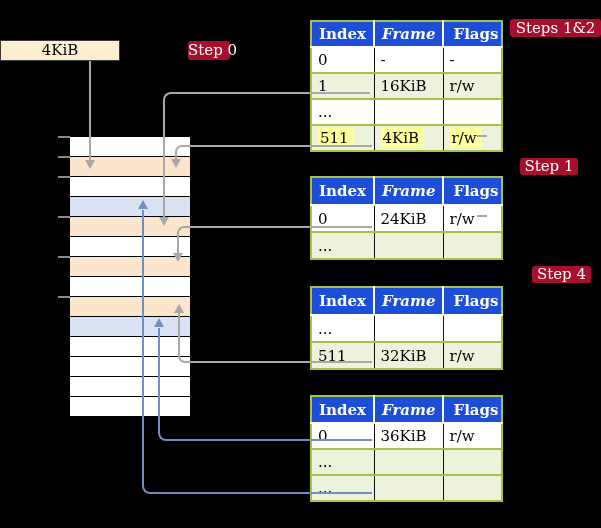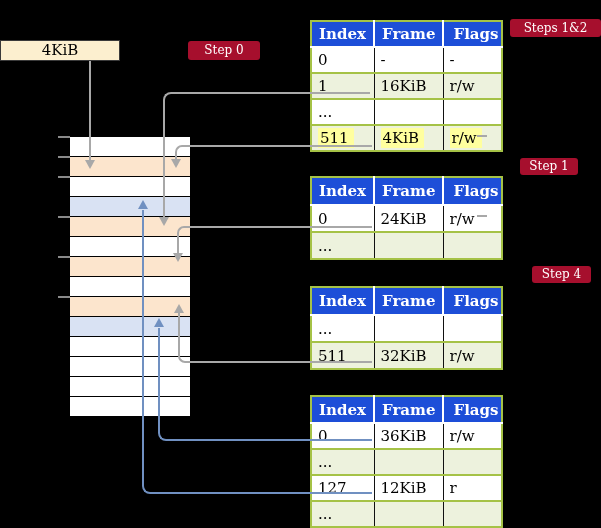--- a/index.html
+++ b/index.html
@@ -9,23 +9,23 @@
   }
   
   .src-box{
     position:absolute;left:0;top:40px;width:120px;height:21px;
     background:#fcefcf;border:1px solid #3a3a3a;box-sizing:border-box;
     color:#000;font-size:15px;line-height:19px;text-align:center;z-index:4;
   }
   
   .badge{
     position:absolute;background:#a60f2d;color:#fff;border-radius:3px;
-    font-size:12px;text-align:center;z-index:4;white-space:nowrap;
-  }
-  #badge-step0  {left:188px;top:41px;width:72px;height:19px;line-height:19px;}
+    font-size:15px;text-align:center;z-index:4;white-space:nowrap;
+  }
+  #badge-step0  {left:188px;top:41px;width:42px;height:19px;line-height:19px;}
   #badge-steps12{left:510px;top:19px;width:91px;height:18px;line-height:18px;}
   #badge-step3  {left:520px;top:158px;width:58px;height:17px;line-height:17px;}
   #badge-step4  {left:532px;top:266px;width:59px;height:17px;line-height:17px;}
   
   .memory{
     position:absolute;left:70px;top:136px;width:120px;z-index:2;
     border-top:1px solid #000;
   }
   .mem-row{height:20px;border-bottom:1px solid #000;box-sizing:border-box;}
   .c-white{background:#ffffff;}
@@ -34,21 +34,21 @@
   .tick{position:absolute;left:58px;width:12px;height:2px;background:#8a8a8a;z-index:3;}
   
   .tblwrap{position:absolute;left:310px;z-index:3;}
   #table-1{top:20px;} #table-2{top:176px;} #table-3{top:286px;} #table-4{top:395px;}
   table{border-collapse:collapse;table-layout:fixed;width:172px;border:2px solid #a5c246;}
   th{
     background:#1d4ed8;color:#fff;font-weight:bold;font-size:15px;text-align:left;
     padding:0 0 0 7px;border-right:2px solid #fff;border-bottom:2px solid #fff;
   }
   th:last-child{border-right:none;text-align:center;}
-  th:nth-child(1){width:54px;} th:nth-child(2){width:60px;} th:nth-child(3){width:50px;}
+  th:nth-child(1){width:54px;} th:nth-child(2){width:60px;font-style:italic;} th:nth-child(3){width:50px;}
   td{
     font-size:15px;color:#000;padding:0 0 0 6px;background:#fff;
     border-top:2px solid #a5c246;overflow:hidden;white-space:nowrap;
   }
   tr:nth-child(2) td{border-top:none;}
   td + td{border-left:1.5px solid #111;}
   tr.shade td{background:#edf2dd;}
   .t1 th{height:24px;} .t1 td{height:24px;}
   .t2 th,.t3 th{height:26px;} .t2 td,.t3 td{height:25px;}
   .t4 th{height:25px;} .t4 td{height:24px;}
@@ -202,25 +202,20 @@
           <tr>
             <td>0</td>
             <td>36KiB</td>
             <td>r/w</td>
           </tr>
           <tr class="shade">
             <td>...</td>
             <td></td>
             <td></td>
           </tr>
-          <tr>
-            <td>127</td>
-            <td>12KiB</td>
-            <td>r</td>
-          </tr>
           <tr class="shade">
             <td>...</td>
             <td></td>
             <td></td>
           </tr>
         </tbody>
       </table>
     </div>
 
   <div class="conn gline" id="conn-src"></div>

